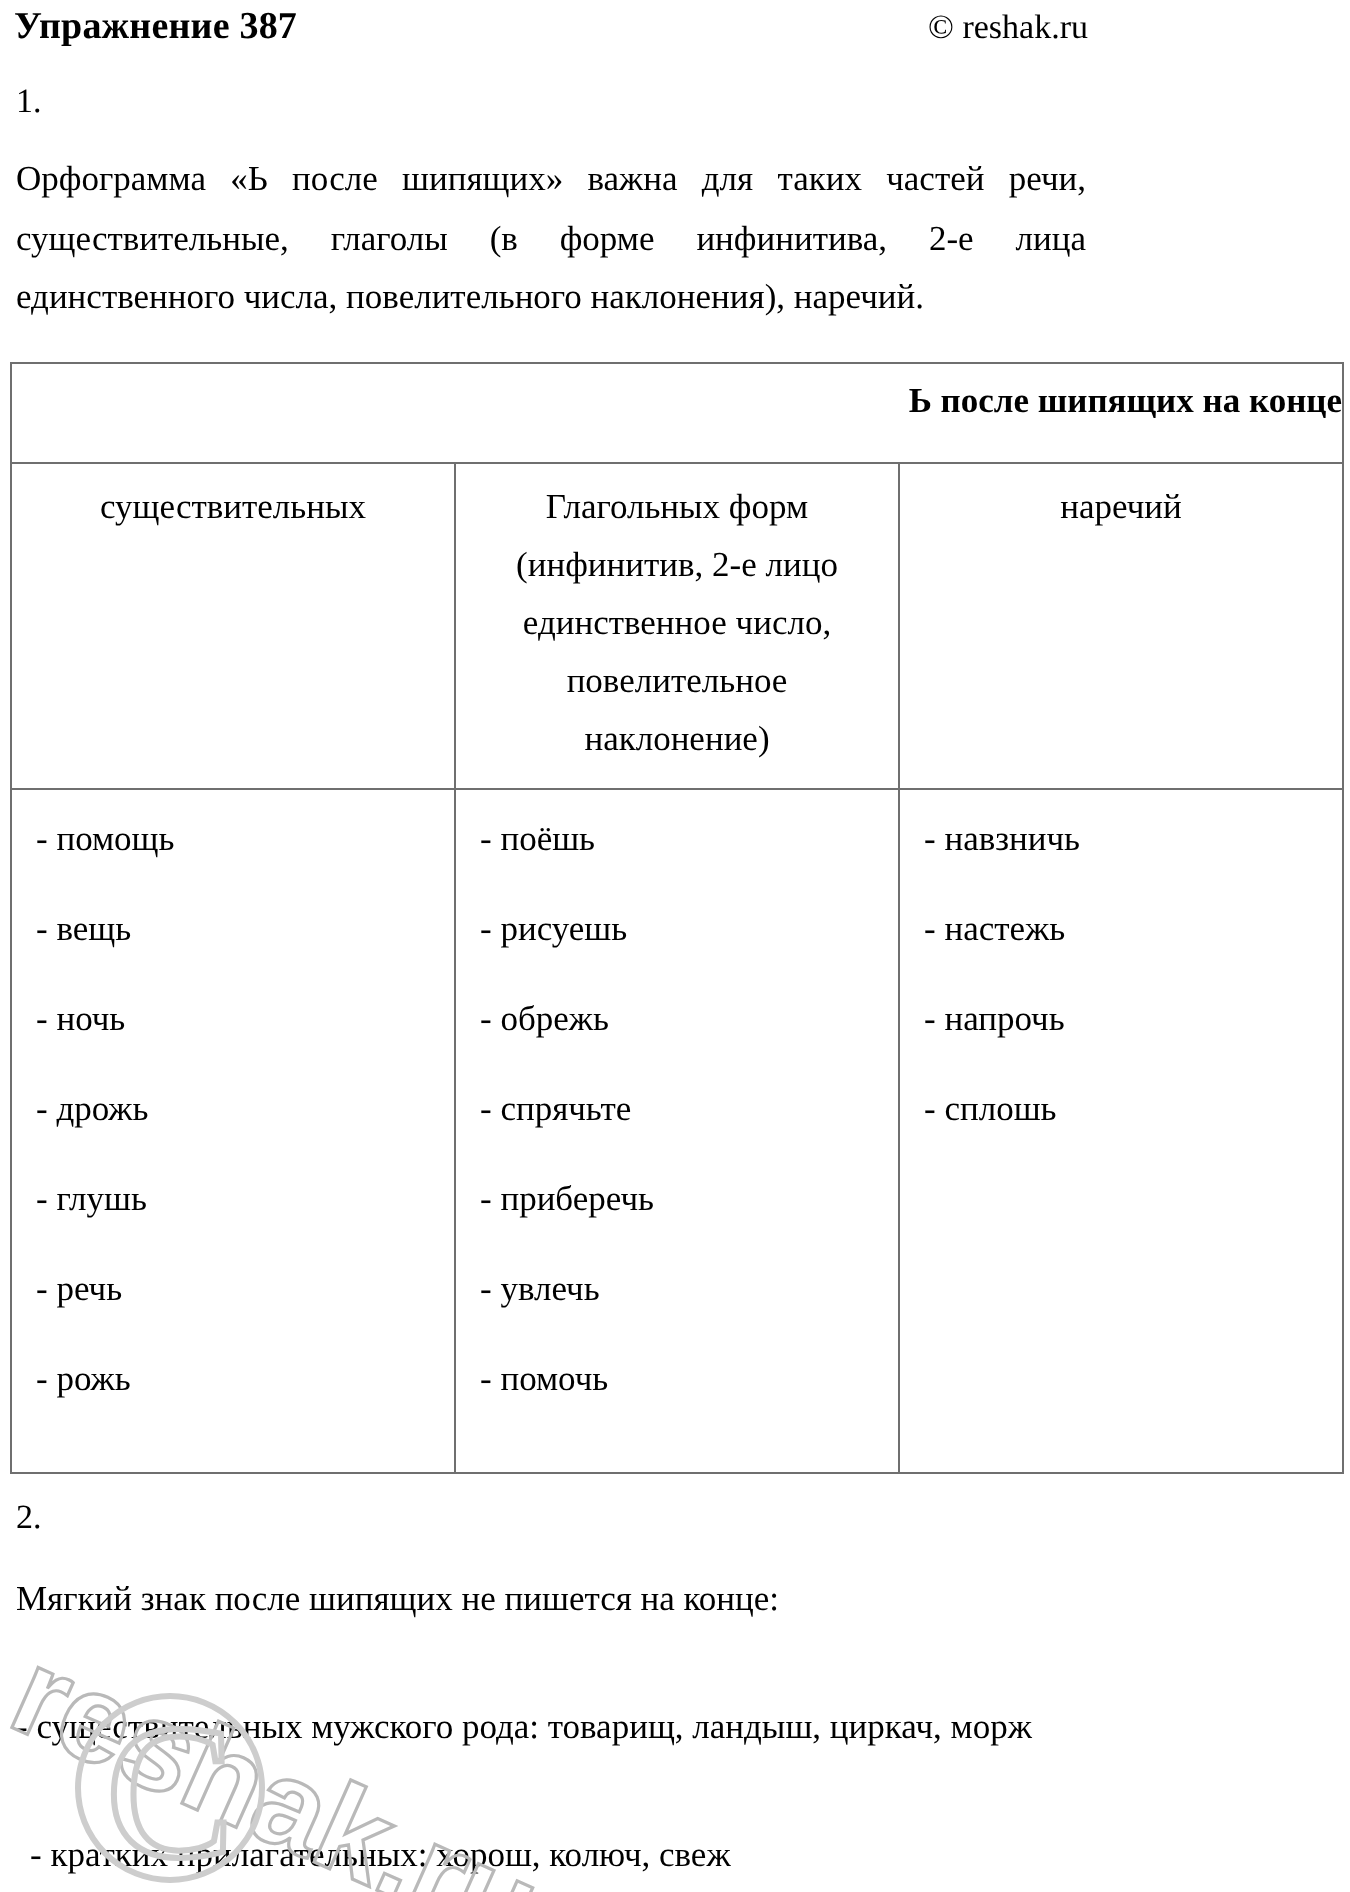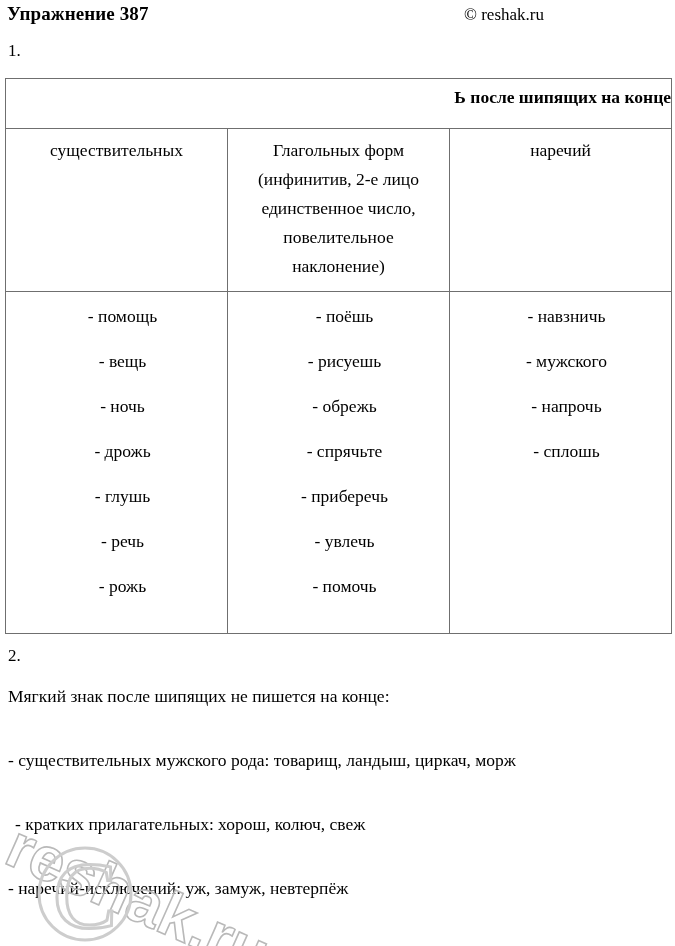--- a/index.html
+++ b/index.html
@@ -93,21 +93,20 @@
 
   .list-cell {
     padding: 12px 0 14px 0 !important;
     height: 305px;
     vertical-align: top !important;
   }
   .word-list {
     list-style: none;
     margin: 0;
     padding: 0;
-    text-align: center;
   }
   .word-list li {
     font-size: 17.5px;
     line-height: 24px;
     padding: 0 0 0 12px;
     margin-bottom: 21px;
     white-space: nowrap;
   }
 
   
@@ -171,20 +170,21 @@
 
 <div class="page">
 
   <div class="doc-header">
     <div class="doc-title">Упражнение 387</div>
     <div class="doc-copyright">© reshak.ru</div>
   </div>
 
   <div class="item-number">1.</div>
 
+  <p class="intro-paragraph">Орфограмма «Ь после шипящих» важна для таких частей речи, существительные, глаголы (в форме инфинитива, 2-е лица единственного числа, повелительного наклонения), наречий.</p>
 
   <table class="rules-table">
     <tbody>
       <tr>
         <td class="table-title-cell" colspan="3">Ь после шипящих на конце</td>
       </tr>
       <tr>
         <td class="col-head-cell col-1">существительных</td>
         <td class="col-head-cell col-2">Глагольных форм (инфинитив, 2-е лицо единственное число, повелительное наклонение)</td>
         <td class="col-head-cell col-3">наречий</td>
@@ -208,21 +208,21 @@
             <li>- обрежь</li>
             <li>- спрячьте</li>
             <li>- приберечь</li>
             <li>- увлечь</li>
             <li>- помочь</li>
           </ul>
         </td>
         <td class="list-cell col-3">
           <ul class="word-list">
             <li>- навзничь</li>
-            <li>- мужского</li>
+            <li>- настежь</li>
             <li>- напрочь</li>
             <li>- сплошь</li>
           </ul>
         </td>
       </tr>
     </tbody>
   </table>
 
   <div class="item-number">2.</div>
 

